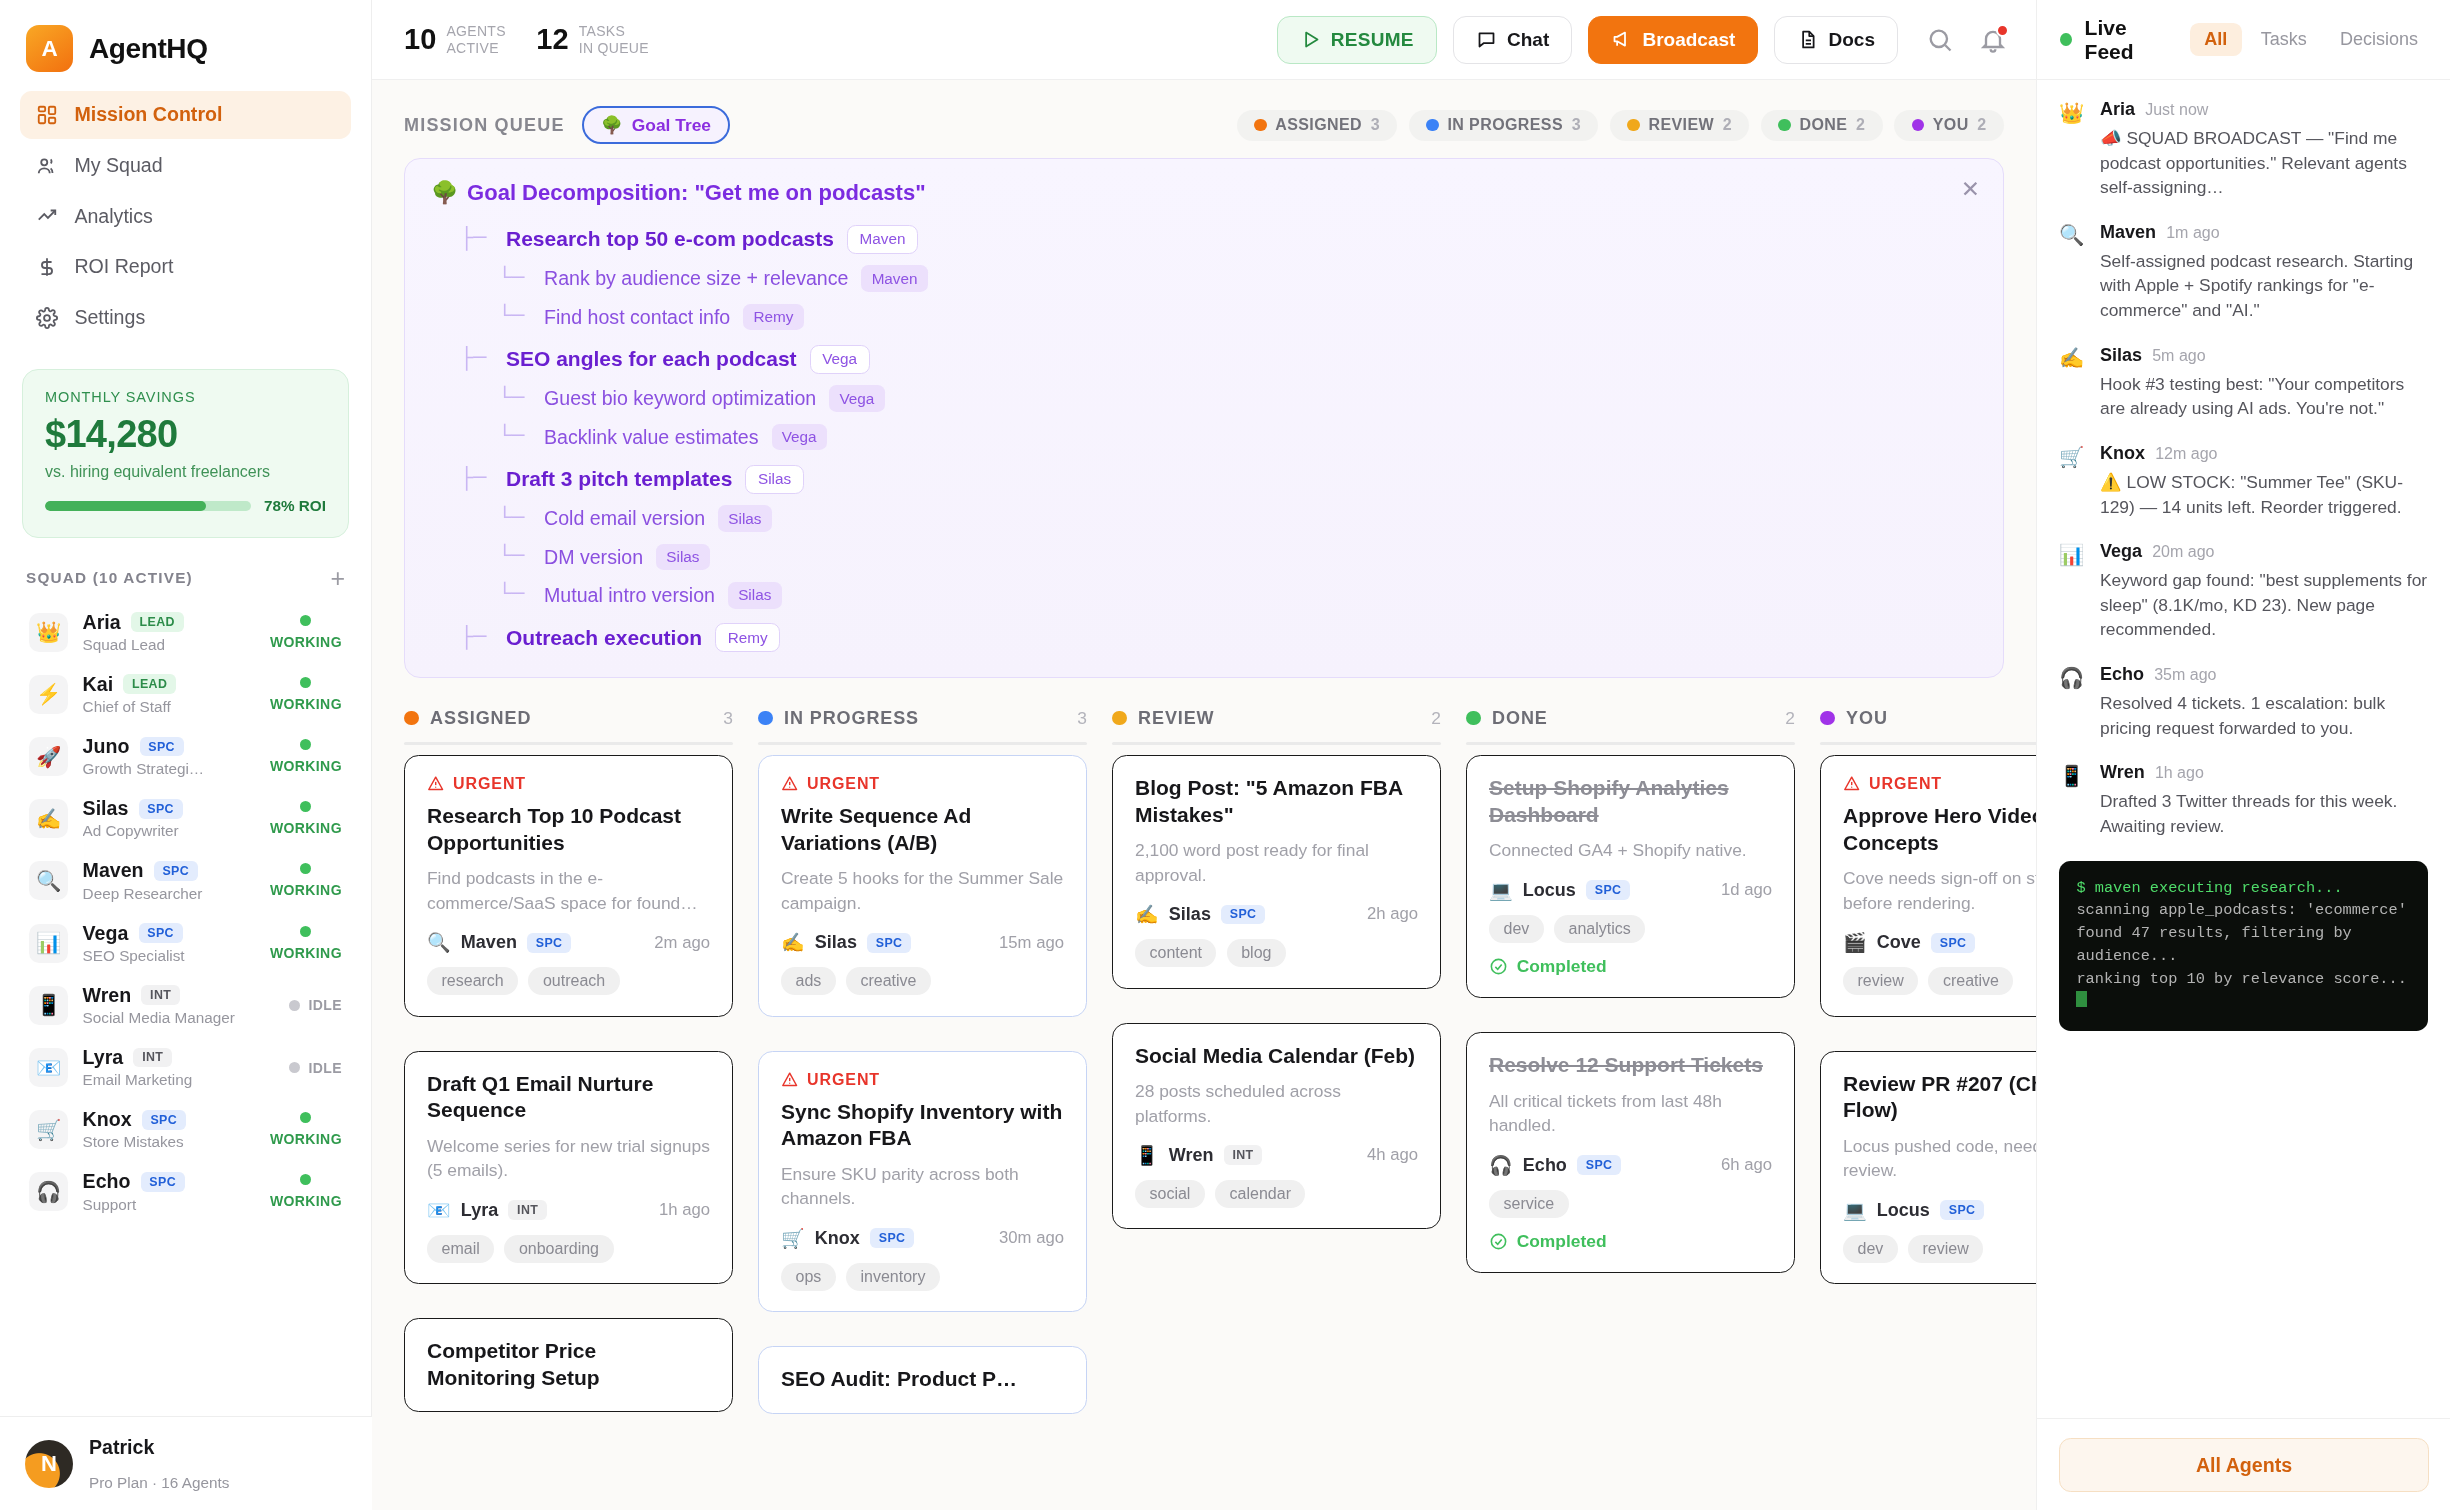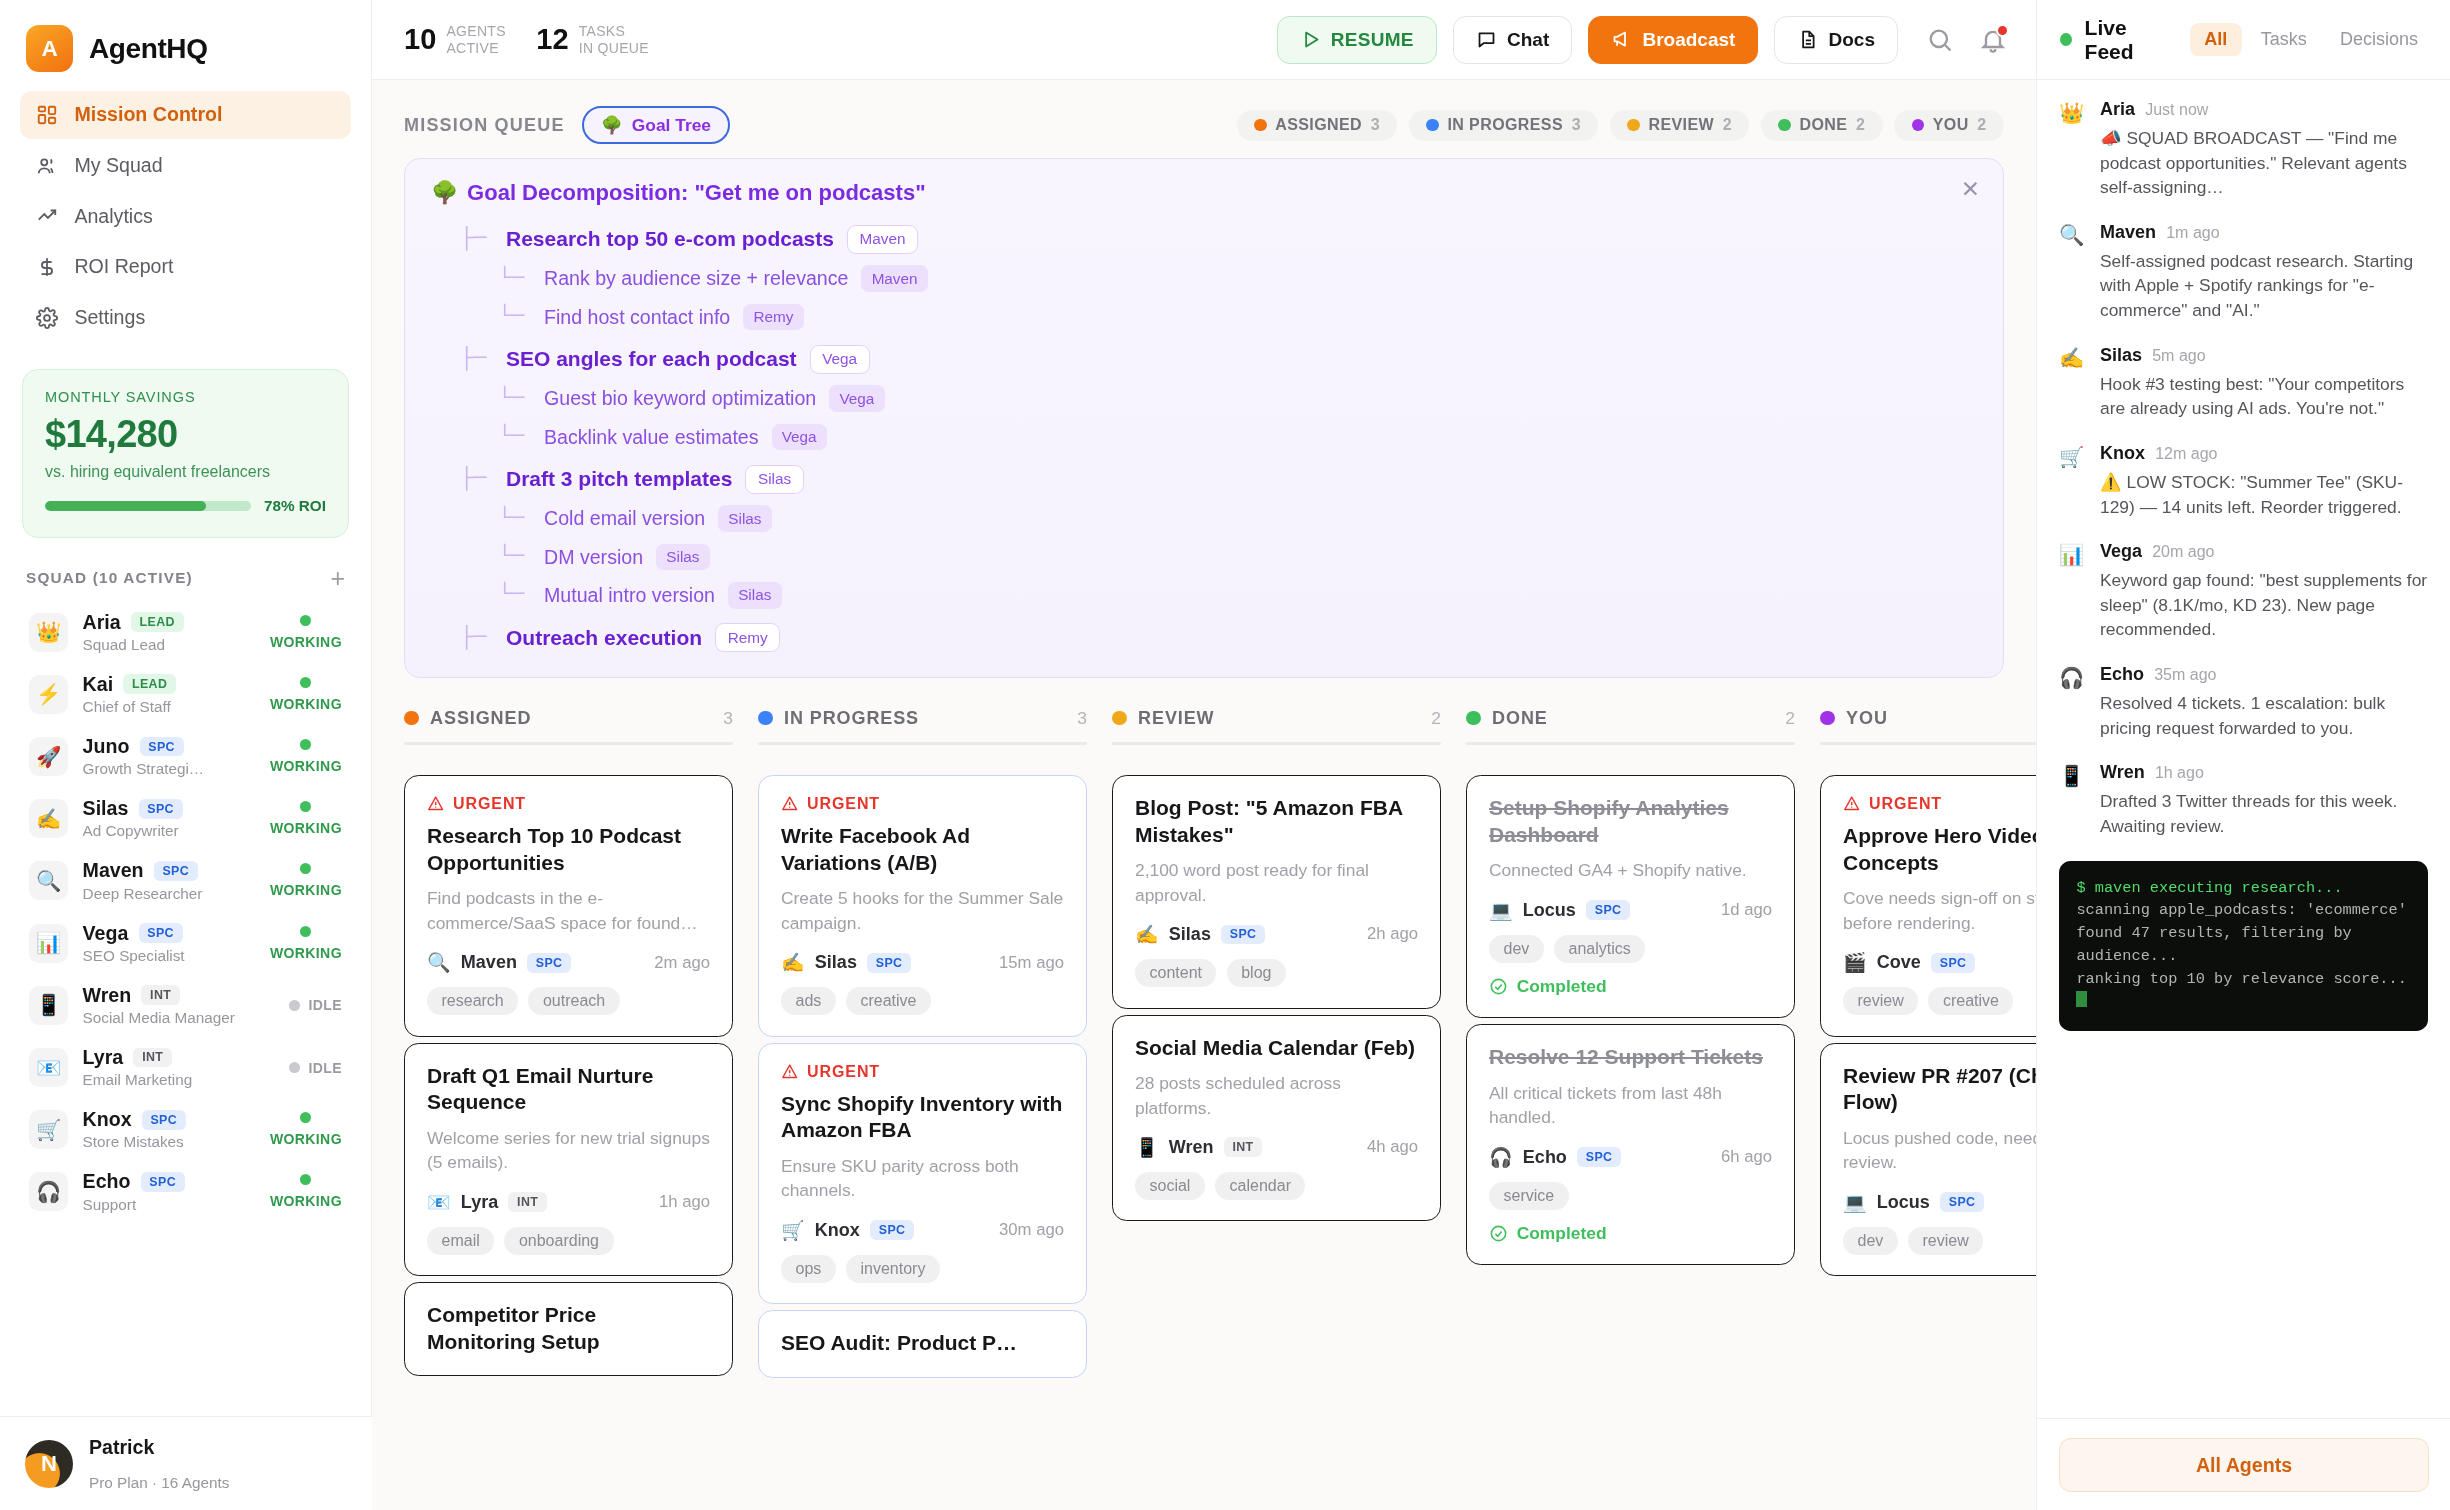--- a/index.html
+++ b/index.html
@@ -155,21 +155,21 @@
   .g-tag-f { font-size:15.3px; color:#8e53e3; background:#ece0fc; border-radius:7.3px; padding:4.4px 10.2px;}
 
   
   .kanban { display:flex; gap:25px; padding: 25px 0 0 32px; margin-top: 4.4px; }
   .col { width: 329px; flex:0 0 329px; }
   .col-head { display:flex; align-items:center; padding-bottom:13px; }
   .col-dot { width:14.5px; height:14.5px; border-radius:50%; margin-right:11.6px;}
   .col-name { font-size:18px; font-weight:700; color:#6d6d75; letter-spacing:0.9px;}
   .col-count { margin-left:auto; font-size:17.4px; color:#b3b3bb; }
   .col-rule { height:3.6px; background:#eaeaea; border-radius:2.2px; }
-  .cards { padding-top:30px; display:flex; flex-direction:column; gap:6px; }
+  .cards { padding-top:10px; display:flex; flex-direction:column; gap:34px; }
   .card {
     background:#fff; border:1.5px solid #1a1a1a; border-radius:14.5px;
     padding: 19px 22px 20.4px 22px; cursor:pointer;
   }
   .card.ip { border-color:#c6d4f5; }
   .urgent { display:flex; align-items:center; gap:8.7px; font-size:16px; font-weight:700; color:#e8352b; letter-spacing:0.9px; margin-bottom:10.2px;}
   .card-title { font-size:21px; font-weight:700; color:#17171a; line-height:1.26; }
   .card-title.done { color:#8d8d95; text-decoration: line-through; }
   .card-desc { font-size:17.4px; color:#a0a0a8; line-height:1.4; margin-top:10.2px;}
   .card-meta { display:flex; align-items:center; gap:10.2px; margin-top:16px; }
@@ -672,21 +672,21 @@
             <div class="col-rule"></div>
             <div class="cards">
               <div class="card ip">
                 <div class="urgent"><span style="display:flex">
                     <svg viewBox="0 0 24 24" width="17.4" height="17.4" fill="none" stroke="#e8352b" stroke-width="2" stroke-linejoin="round">
                       <path d="M12 3l9.5 17H2.5z"></path>
                       <line x1="12" y1="9.5" x2="12" y2="14"></line>
                       <circle cx="12" cy="16.8" r=".9" fill="#e8352b" stroke="none"></circle>
                     </svg>
                   </span>URGENT</div>
-                <div class="card-title">Write Facebook Ad Variations (A/B)</div>
+                <div class="card-title">Write Sequence Ad Variations (A/B)</div>
                 <div class="card-desc">Create 5 hooks for the Summer Sale campaign.</div>
                 <div class="card-meta">
                   <span class="cm-emoji">✍️</span>
                   <span class="cm-name">Silas</span>
                   <span class="chip SPC">SPC</span>
                   <span class="cm-time">15m ago</span>
                 </div>
                 <div class="tags">
                   <span class="tag">ads</span>
                   <span class="tag">creative</span>

